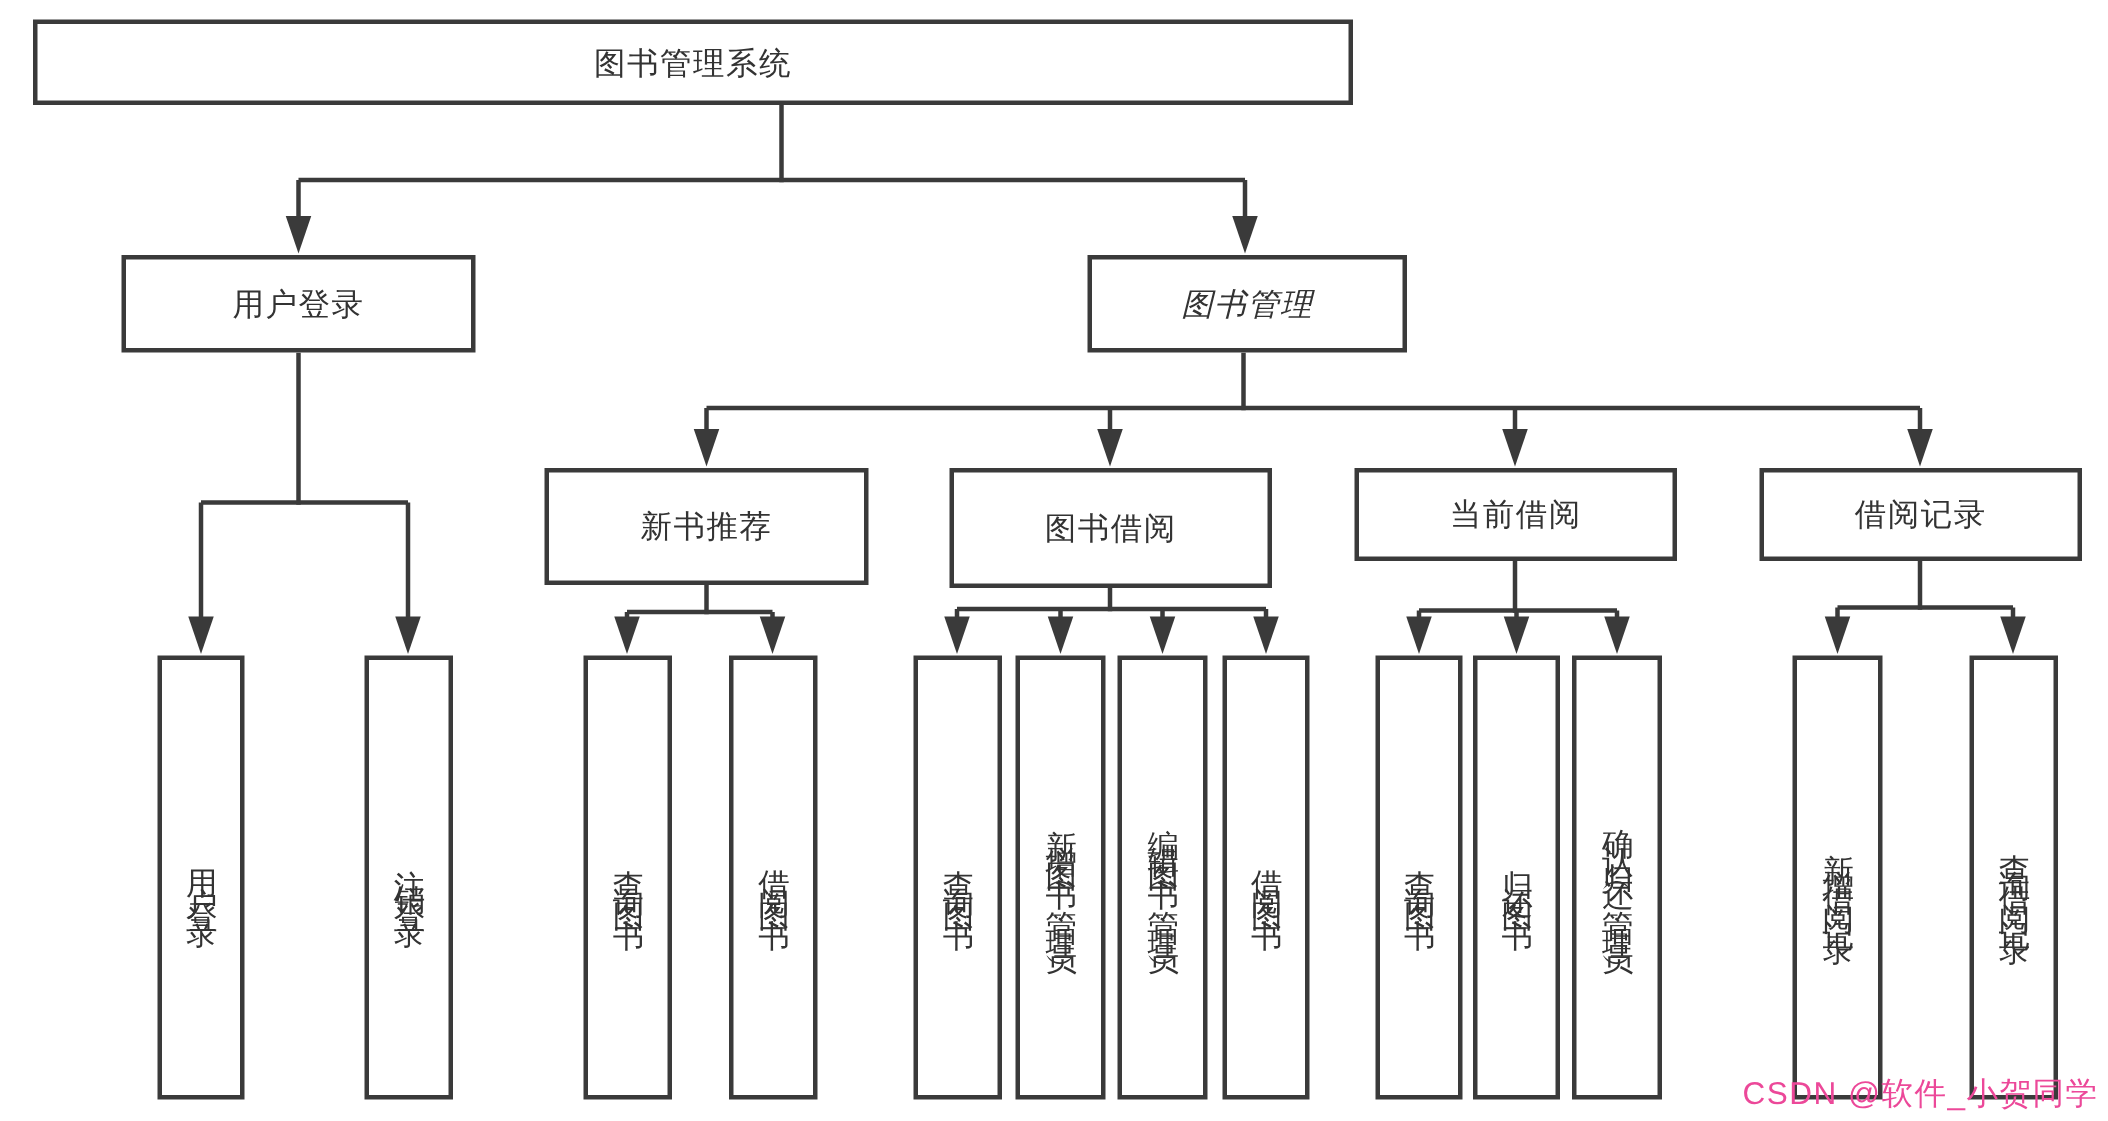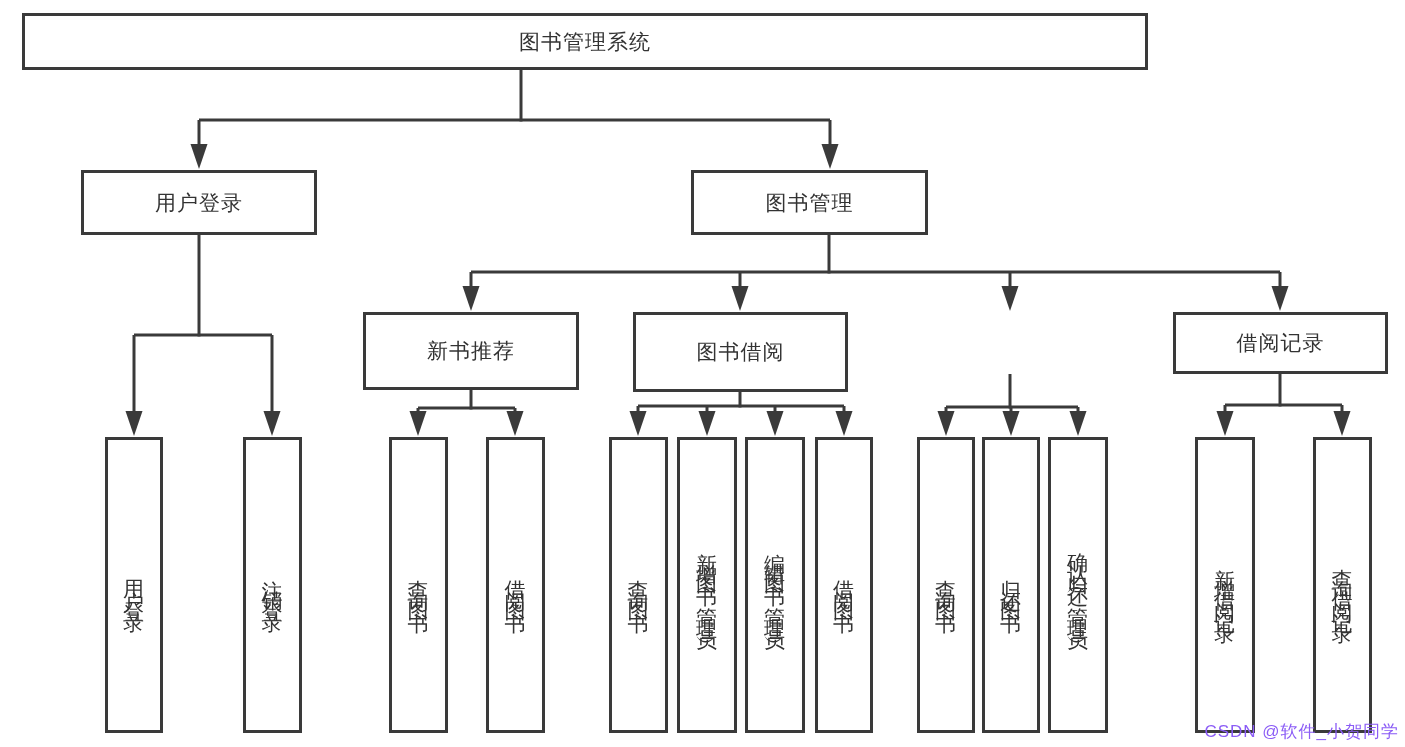--- a/index.html
+++ b/index.html
@@ -41,22 +41,22 @@
     writing-mode: vertical-rl;
     text-orientation: mixed;
     letter-spacing: 11px;
     line-height: 1;
     white-space: normal;
   }
   #watermark {
     position: absolute;
     right: 6px;
     bottom: 4px;
-    font-size: 17px;
-    color: #8b5cf6;
+    font-size: 21px;
+    color: #ec4899;
     letter-spacing: 1px;
     z-index: 10;
   }
 </style>
 </head>
 <body>
 
 <div id="canvas">
 
   <svg id="connectors" viewBox="0 0 1405 747" xmlns="http://www.w3.org/2000/svg">
@@ -125,37 +125,40 @@
 
       <polygon points="937.5,411 954.5,411 946,436"></polygon>
       <polygon points="1002.5,411 1019.5,411 1011,436"></polygon>
       <polygon points="1069.5,411 1086.5,411 1078,436"></polygon>
 
       <polygon points="1216.5,411 1233.5,411 1225,436"></polygon>
       <polygon points="1333.5,411 1350.5,411 1342,436"></polygon>
     </g>
   </svg>
 
-  <div class="box" style="left:22px; top:13px; width:1126px; height:57px;">
+  <div class="box" style="left:22px; top:13px; width:880px; height:57px;">
     <span class="lbl">图书管理系统</span>
   </div>
 
   <div class="box" style="left:81px; top:170px; width:236px; height:65px;">
     <span class="lbl">用户登录</span>
   </div>
-  <div class="box" style="left:691px; top:170px; width:237px; height:65px;">
+  <div class="box" style="left:725px; top:170px; width:213px; height:65px;font-style:italic;">
     <span class="lbl">图书管理</span>
   </div>
 
   <div class="box" style="left:363px; top:312px; width:216px; height:78px;">
     <span class="lbl">新书推荐</span>
   </div>
   <div class="box" style="left:633px; top:312px; width:215px; height:80px;">
     <span class="lbl">图书借阅</span>
   </div>
+  <div class="box" style="left:903px; top:312px; width:215px; height:62px;">
+    <span class="lbl">当前借阅</span>
+  </div>
   <div class="box" style="left:1173px; top:312px; width:215px; height:62px;">
     <span class="lbl">借阅记录</span>
   </div>
 
   <div class="box vert" style="left:105px; top:437px; width:58px; height:296px;">
     <span class="lbl">用户登录</span>
   </div>
   <div class="box vert" style="left:243px; top:437px; width:59px; height:296px;">
     <span class="lbl">注销登录</span>
   </div>

